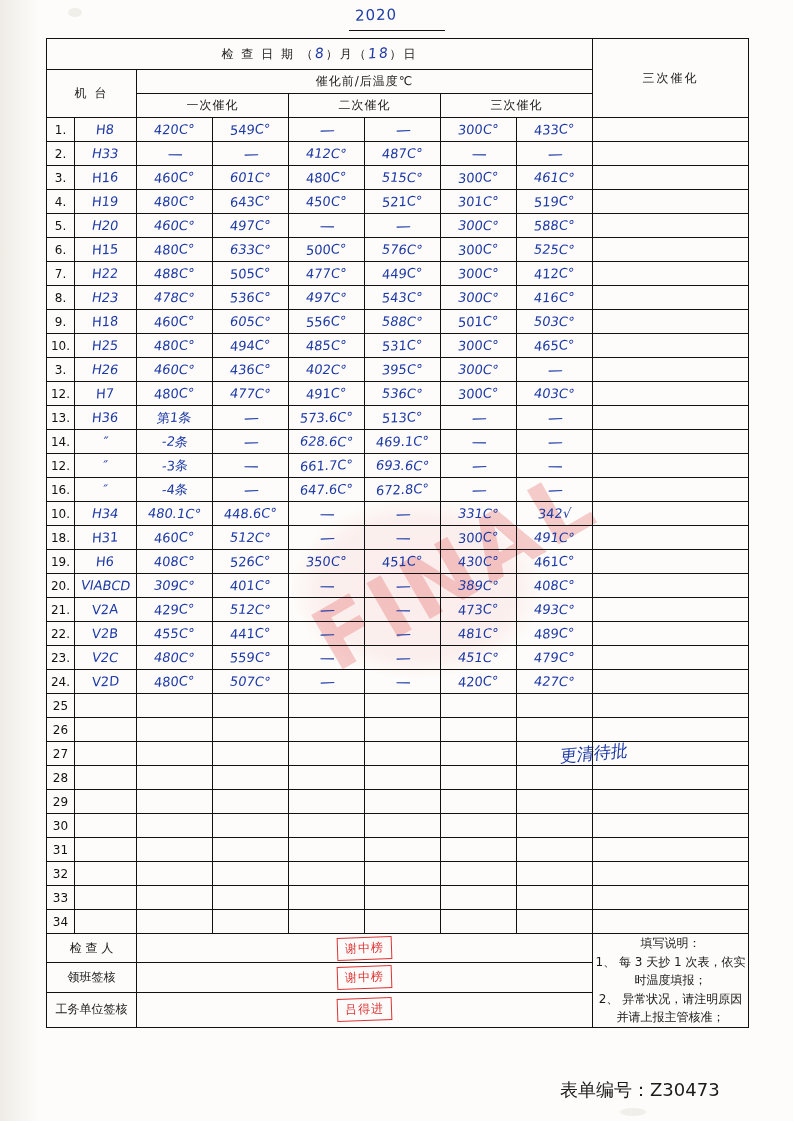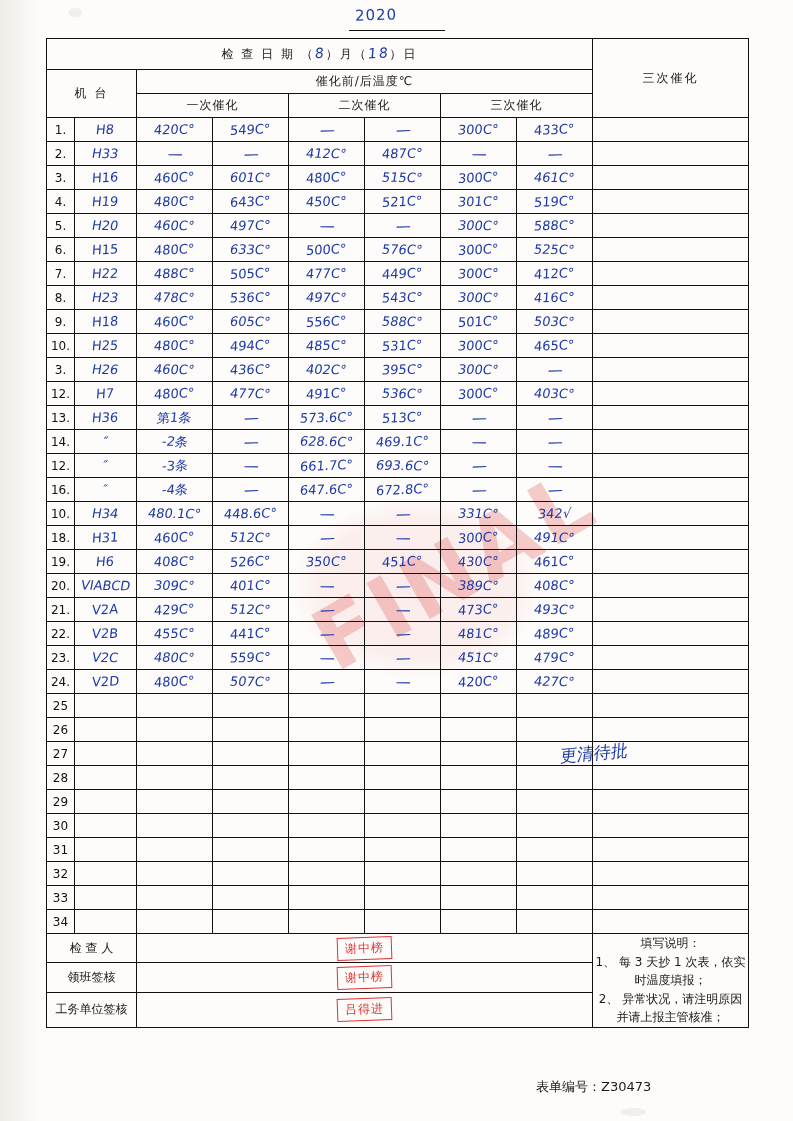--- a/index.html
+++ b/index.html
@@ -78,22 +78,22 @@
     padding:2px 7px;
     font-family:"DejaVu Sans", sans-serif;
     letter-spacing:1px;
     transform:rotate(-2deg);
   }
   .note{
     text-align:left;font-size:11.5px;line-height:1.55;
     padding:5px 8px;font-family:"DejaVu Sans", sans-serif;margin-top:39px;
   }
   .formno{
-    position:absolute;left:536px;top:1078px;
-    font-size:13px;font-family:"DejaVu Sans", sans-serif;
+    position:absolute;left:560px;top:1078px;
+    font-size:18px;font-family:"DejaVu Sans", sans-serif;
   }
 
   
   .watermark{
     position:absolute;
     left:300px;top:520px;
     font-size:86px;
     font-weight:bold;
     color:rgba(226,90,90,0.30);
     font-family:"DejaVu Sans", sans-serif;

